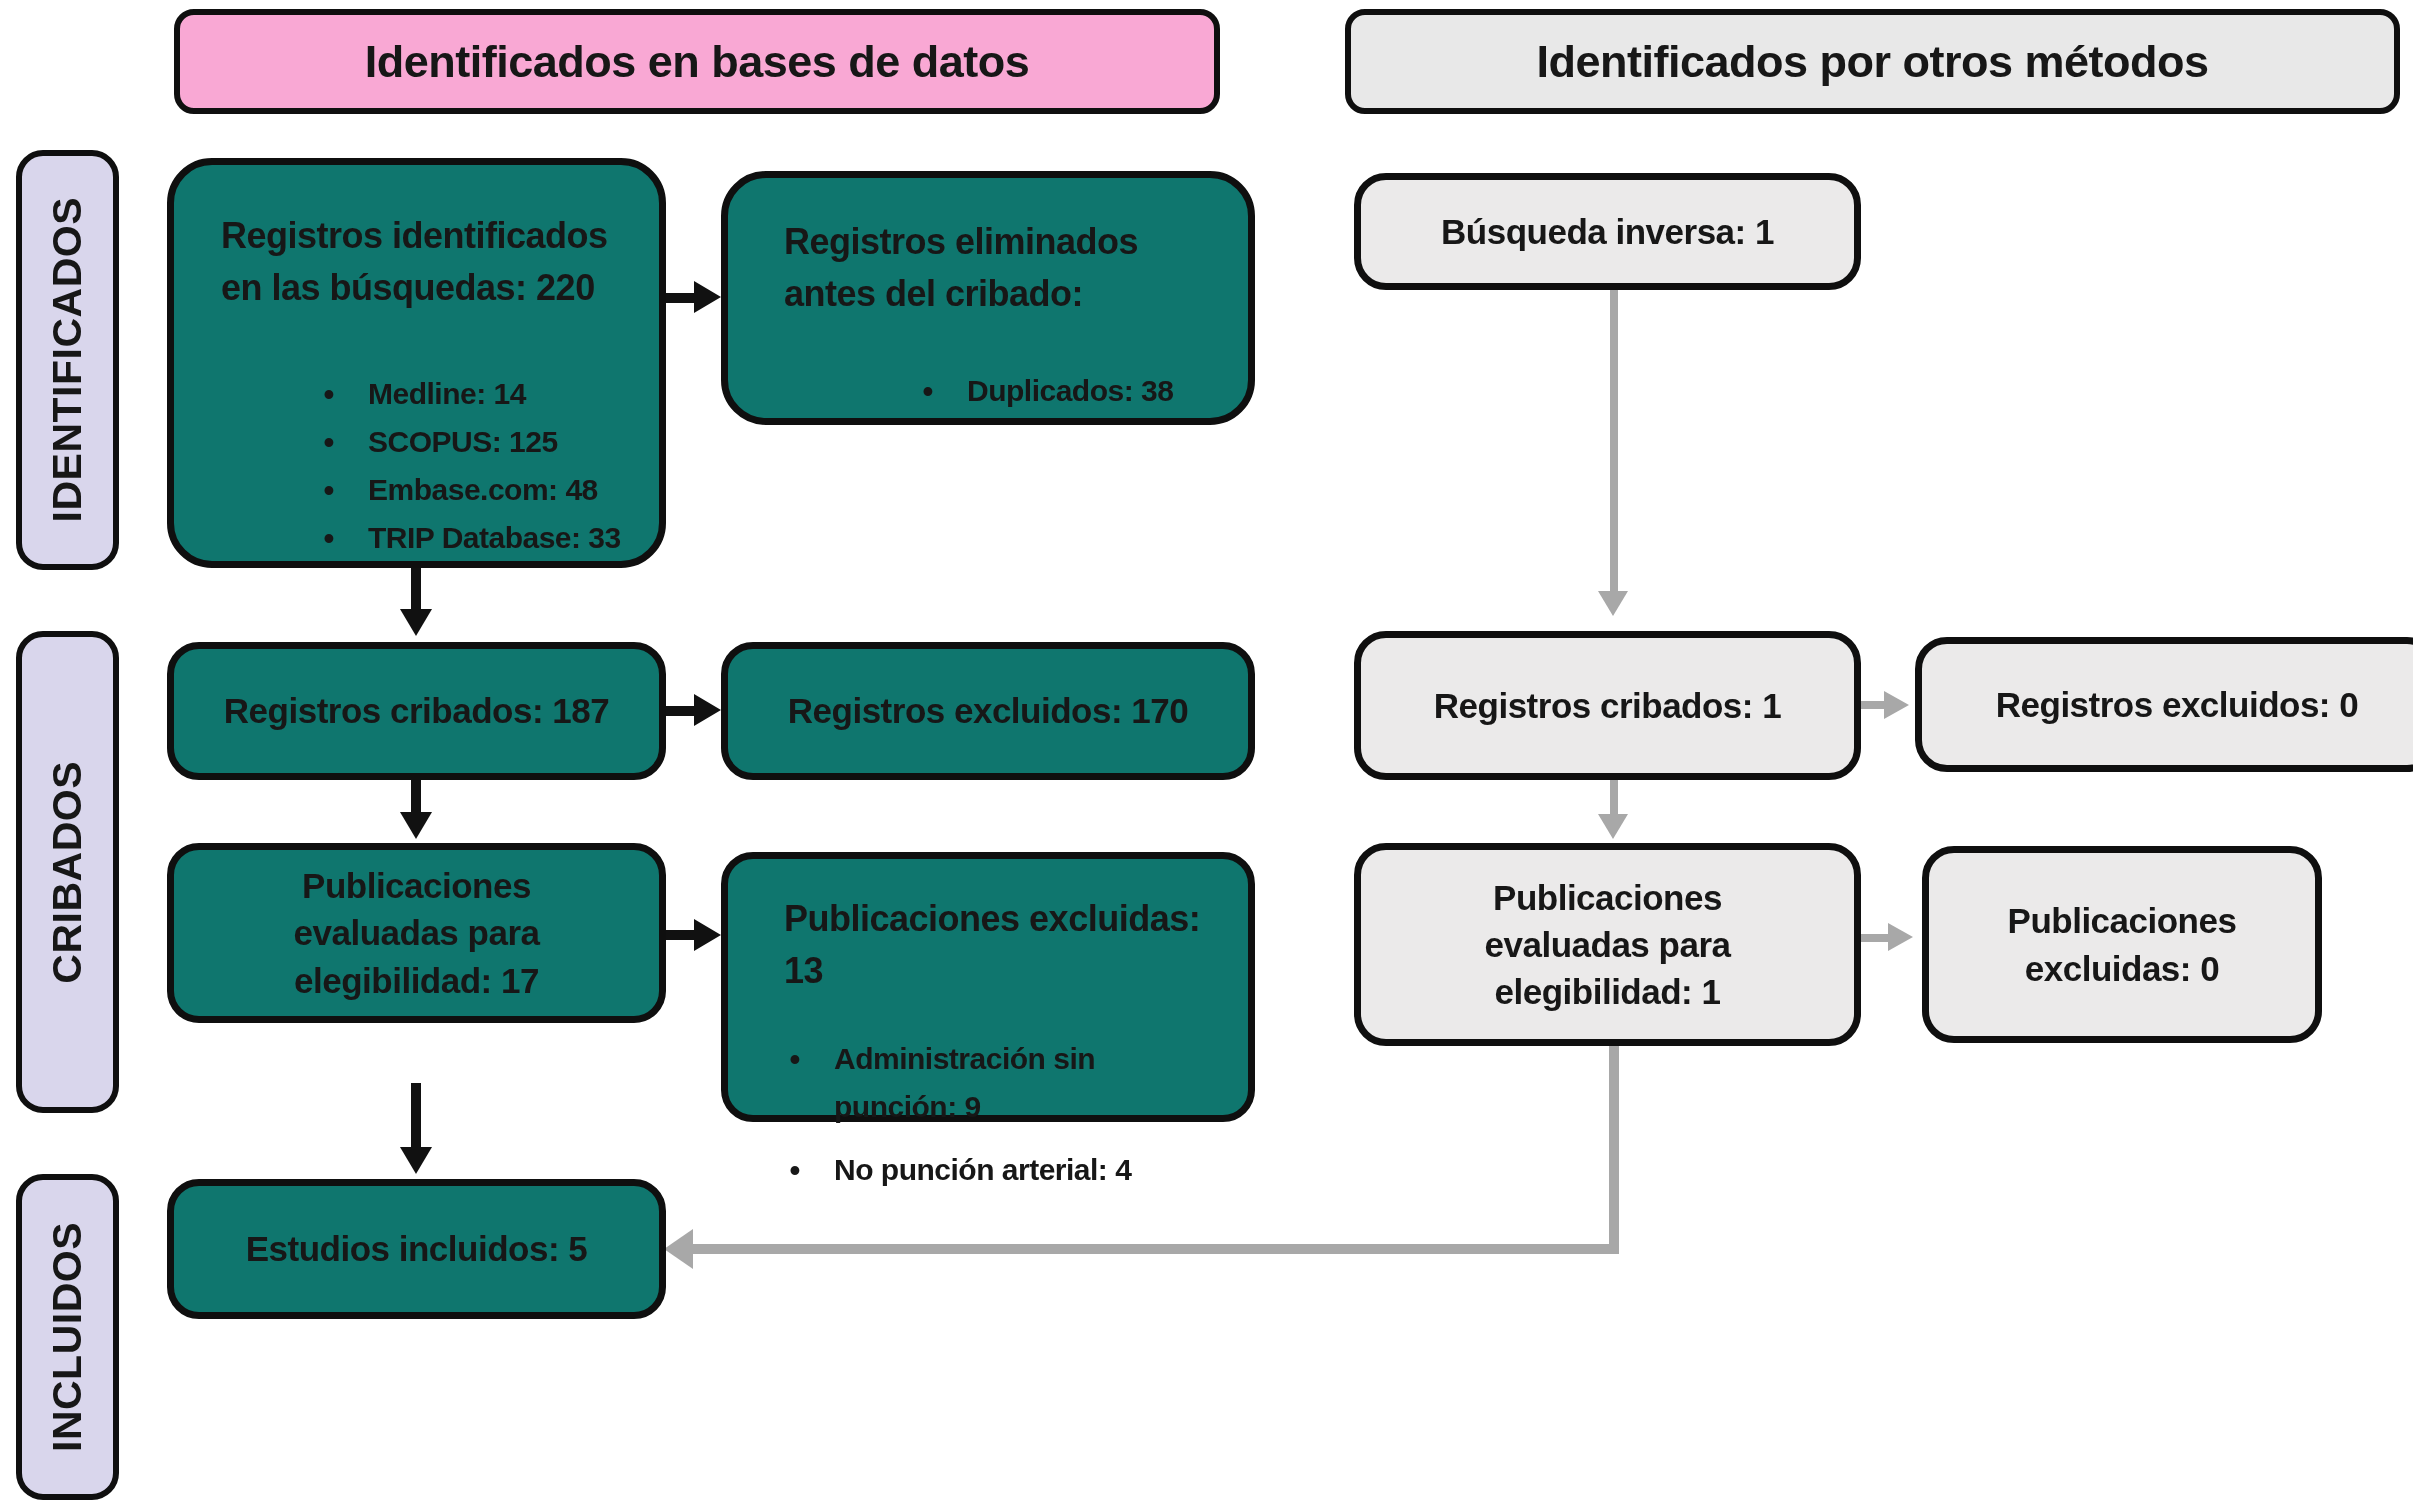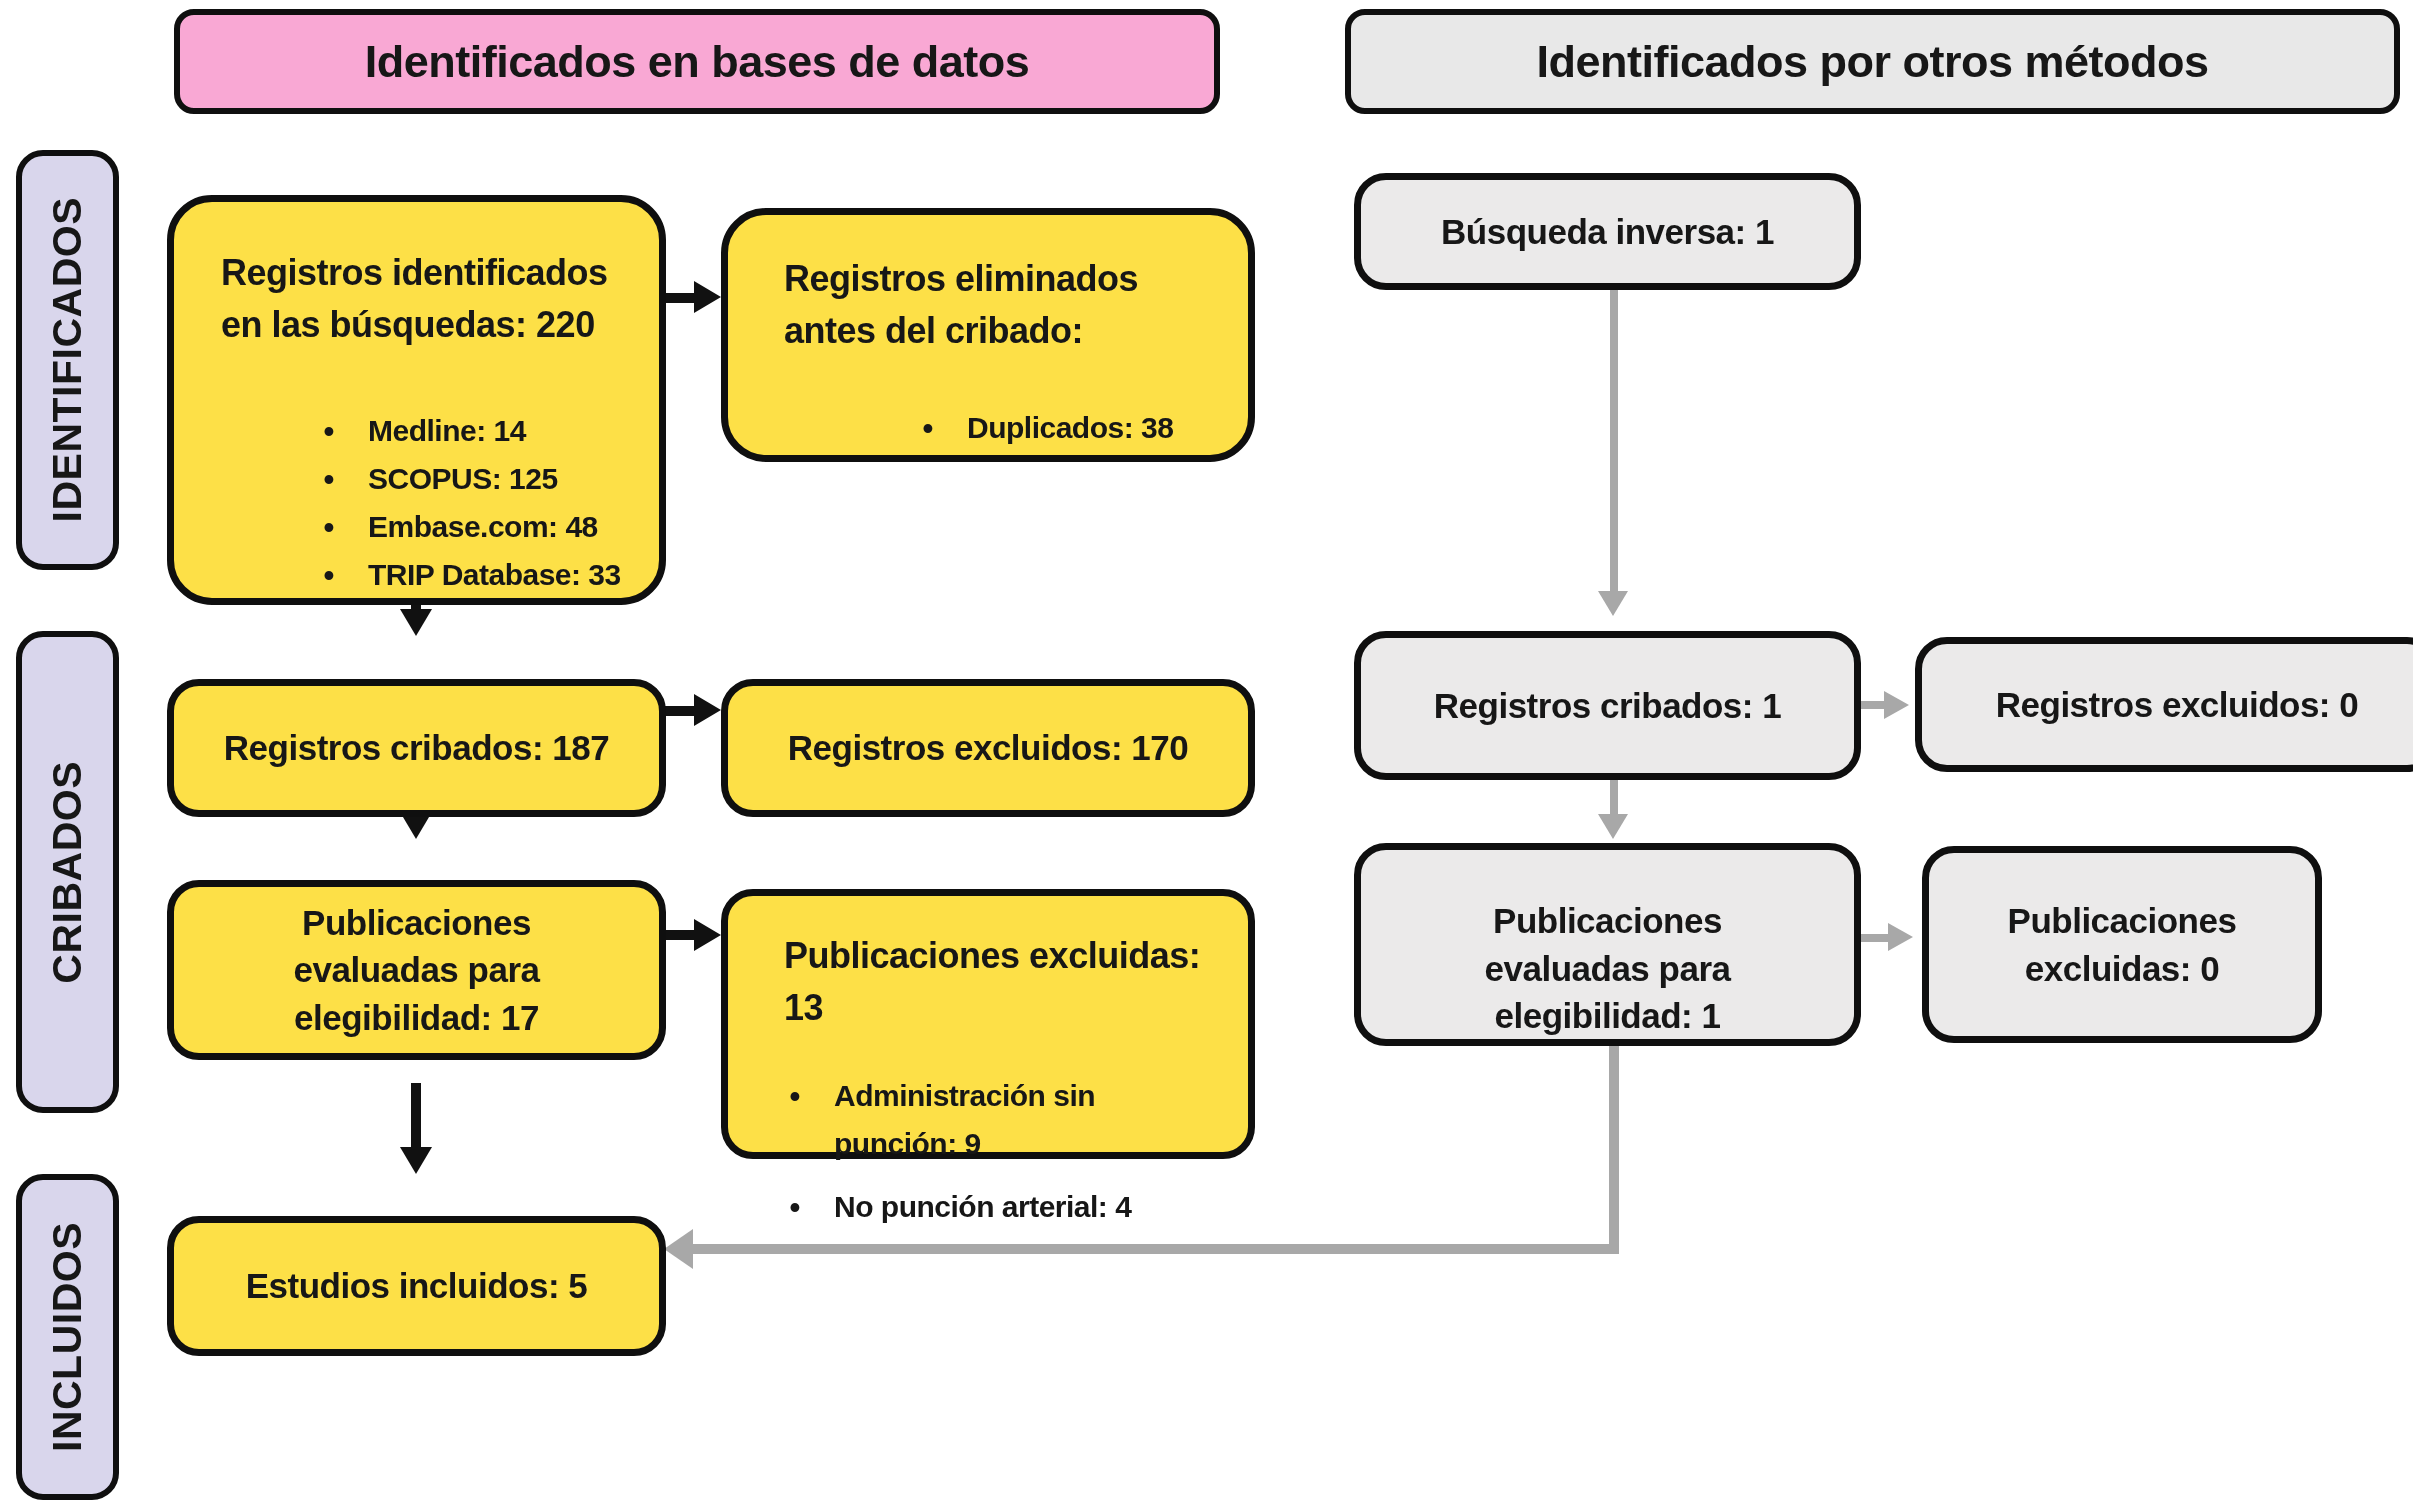--- a/index.html
+++ b/index.html
@@ -43,21 +43,21 @@
     border-width: 6.3px;
     background: #D9D6EC;
     font-size: 41px;
     letter-spacing: 0.5px;
   }
   .stage span {
     writing-mode: vertical-rl;
     transform: rotate(180deg);
     white-space: nowrap;
   }
-  .white-box { background: #fde047; margin-top: 37px; }
+  .white-box { background: #0f766e; }
   .gray-box  { background: #EBEAEA; }
   .r40 { border-radius: 32px; }
   .r50 { border-radius: 45px; }
   .box-text { font-size: 35px; line-height: 1.35; }
   .pad-title {
     padding: 45px 36px 0 47px;
     font-size: 36px;
     line-height: 1.45;
     text-align: left;
   }
@@ -157,21 +157,21 @@
   </div>
 
   <div class="box gray-box r40 center box-text" style="left:1354px; top:631px; width:507px; height:149px;">
     <span>Registros cribados: 1</span>
   </div>
 
   <div class="box gray-box r40 center box-text" style="left:1915px; top:637px; width:524px; height:135px;">
     <span>Registros excluidos: 0</span>
   </div>
 
-  <div class="box gray-box r40 center box-text" style="left:1354px; top:843px; width:507px; height:203px; padding:0 50px;align-items:flex-end;">
+  <div class="box gray-box r40 center box-text" style="left:1354px; top:843px; width:507px; height:203px; padding:0 50px;">
     <span>Publicaciones evaluadas para elegibilidad: 1</span>
   </div>
 
   <div class="box gray-box r40 center box-text" style="left:1922px; top:846px; width:400px; height:197px;">
     <span>Publicaciones excluidas: 0</span>
   </div>
 
   <div class="stem" style="left:664px; top:293px; width:32px; height:10px;"></div>
   <div class="head right" style="left:694px; top:281px;"></div>
 

